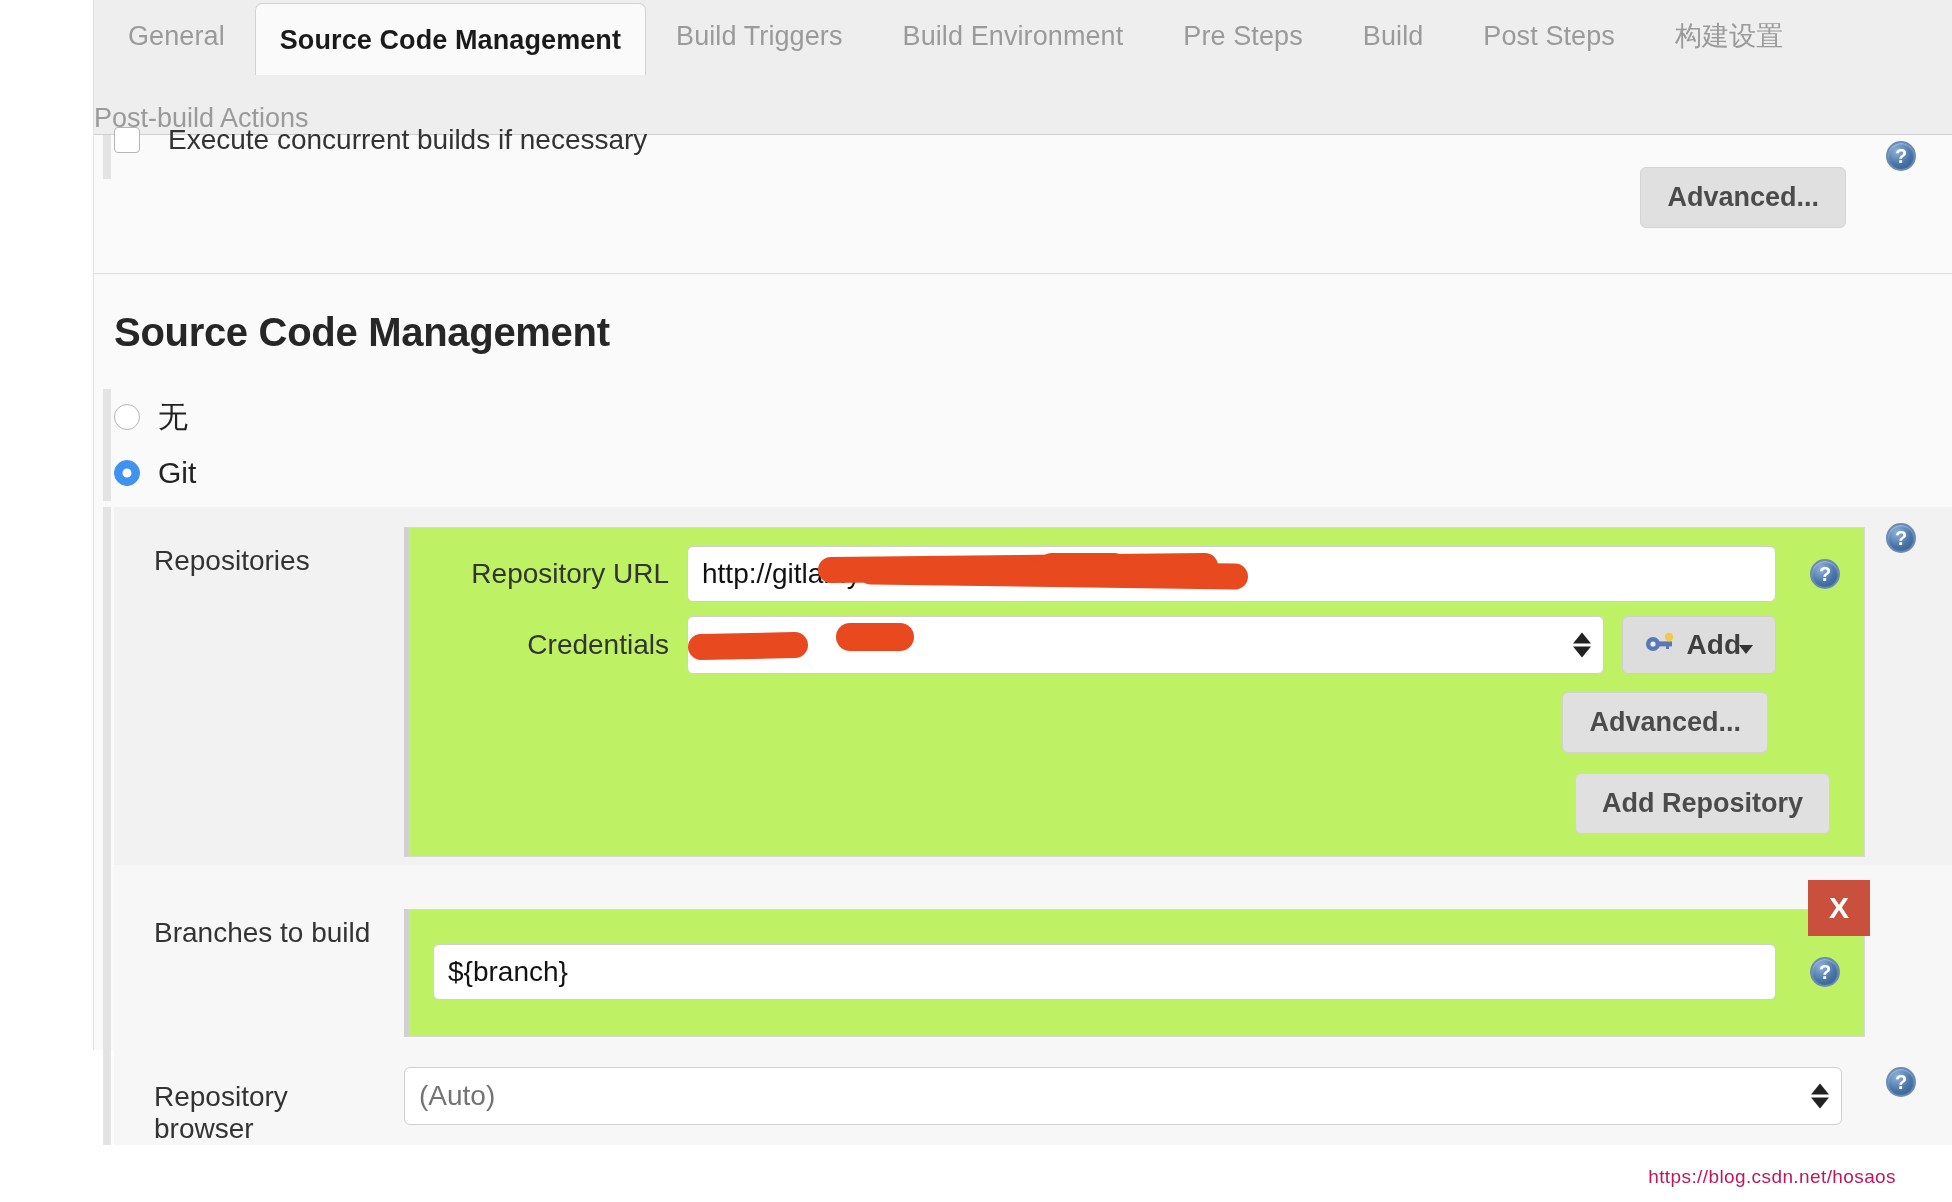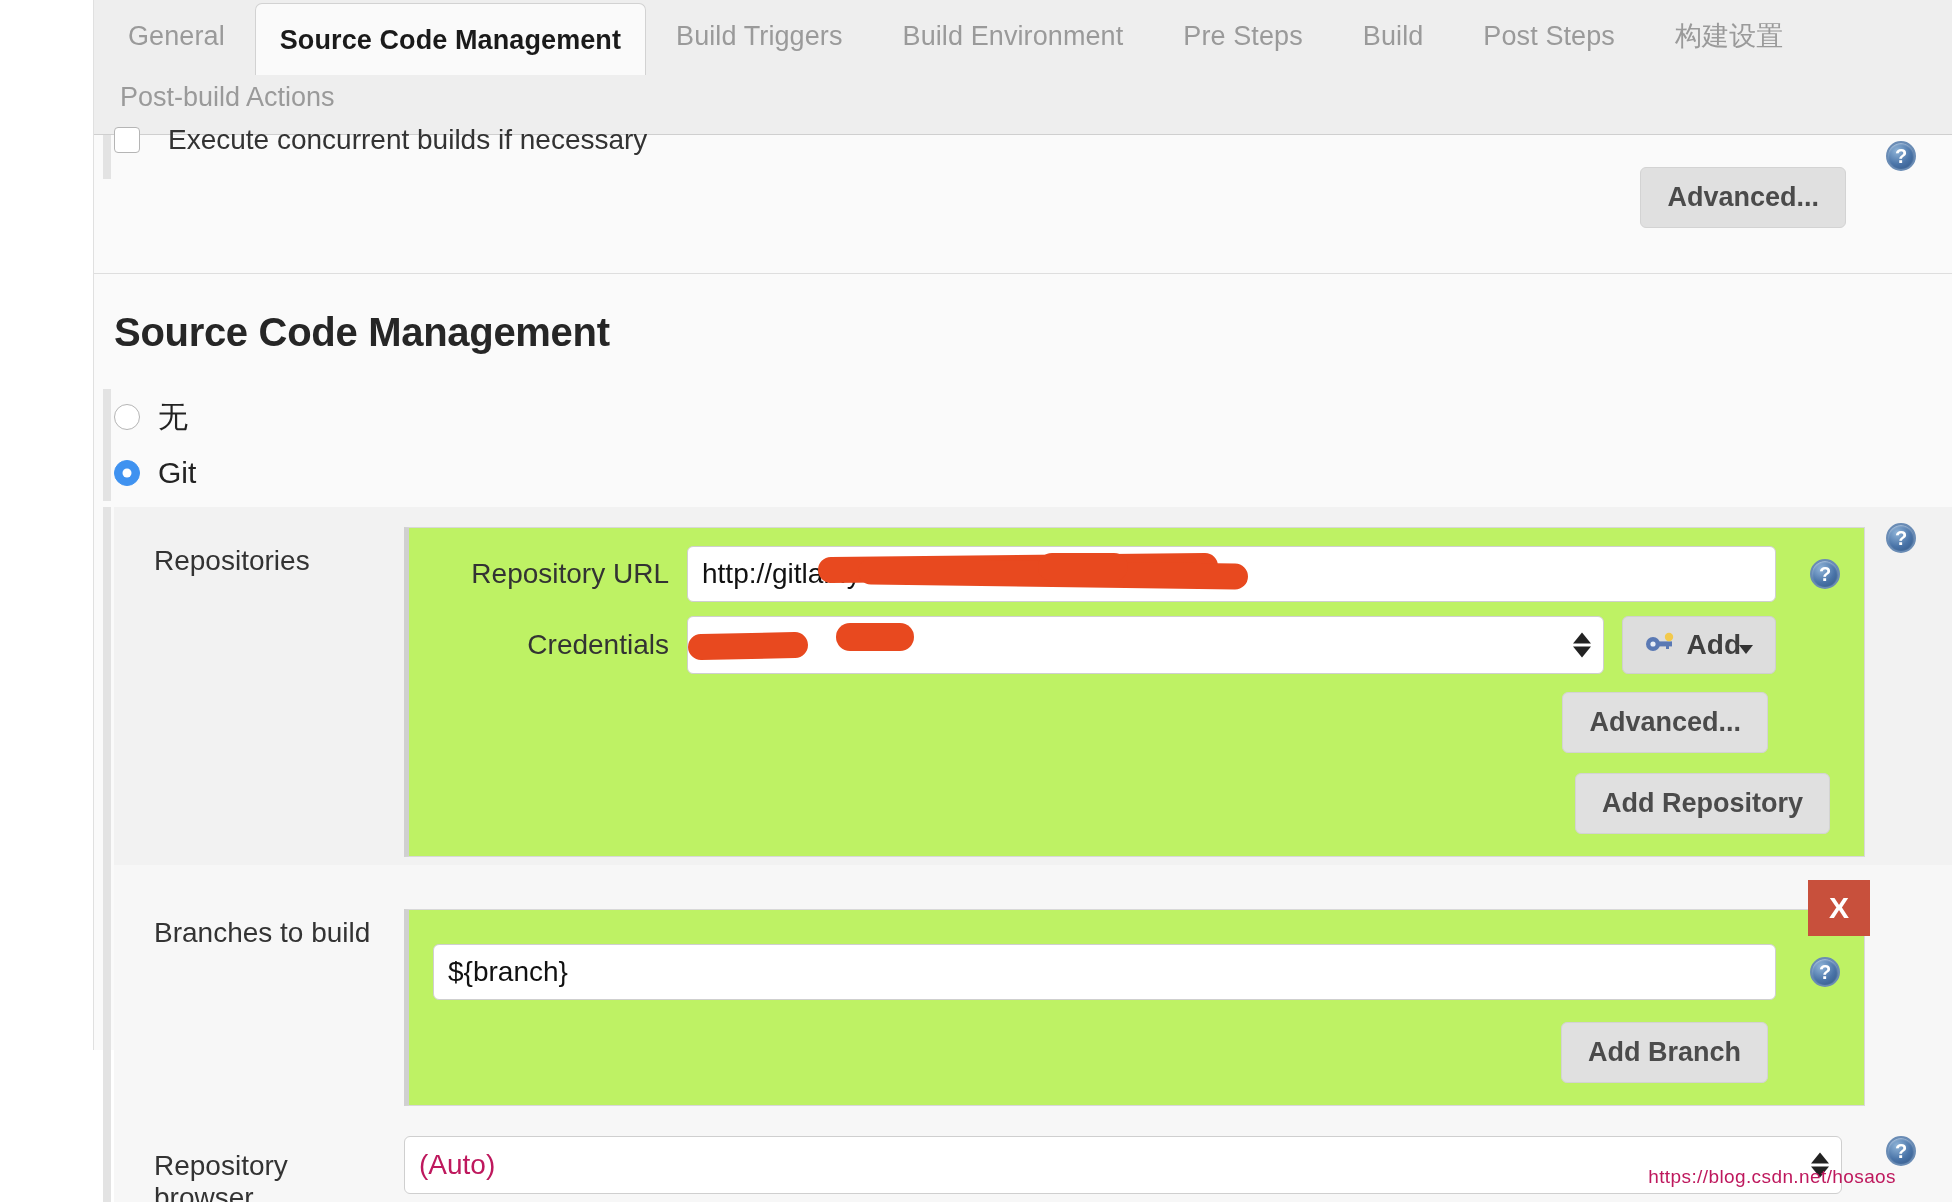--- a/index.html
+++ b/index.html
@@ -39,23 +39,22 @@
     padding: 0;
     height: 135px;
   }
   .tabrow {
     display: flex;
     align-items: flex-start;
     height: 70px;
   }
   .tabrow2 {
     display: flex;
-    align-items: flex-start;
+    align-items: flex-end;
     height: 64px;
-    padding-left: 26px;
   }
   .tab {
     font-size: 27px;
     color: #9a9a9a;
     padding: 20px 30px 0 30px;
     white-space: nowrap;
     line-height: 1.2;
     letter-spacing: 0.1px;
   }
   .tab.first { padding-left: 34px; }
@@ -404,21 +403,21 @@
     background: #f7f7f7;
     padding-top: 10px;
   }
   .browser-select {
     flex: 1 1 auto;
     background: #ffffff;
     border: 1px solid #cfcfcf;
     border-radius: 6px;
     height: 58px;
     font-size: 28px;
-    color: #be185d;
+    color: #737373;
     padding: 0 14px;
     display: flex;
     align-items: center;
     position: relative;
     margin-right: 0px;
   }
 
   .watermark {
     position: absolute;
     right: 56px;
@@ -549,23 +548,20 @@
           <div class="panel" style="margin-top:18px;">
             <button class="x-btn">X</button>
 
             <div class="panel-row" style="margin-top:16px;">
               <div class="txtfield">
                 <span>${branch}</span>
               </div>
               <span class="help-icon" style="margin-left:16px;">?</span>
             </div>
 
-            <div class="btn-right" style="margin-top:22px; padding-right:72px;">
-              <button class="btn">Add Branch</button>
-            </div>
           </div>
         </div>
 
         <div class="browser-row" style="position:relative; padding-top:14px;">
           <div class="row-label" style="padding-top:22px;">Repository browser</div>
           <div style="flex:1 1 auto; margin-right:110px; padding-top:8px;">
             <div class="browser-select">
               <span>(Auto)</span>
               <span class="spin">
                   <i class="up"></i>

